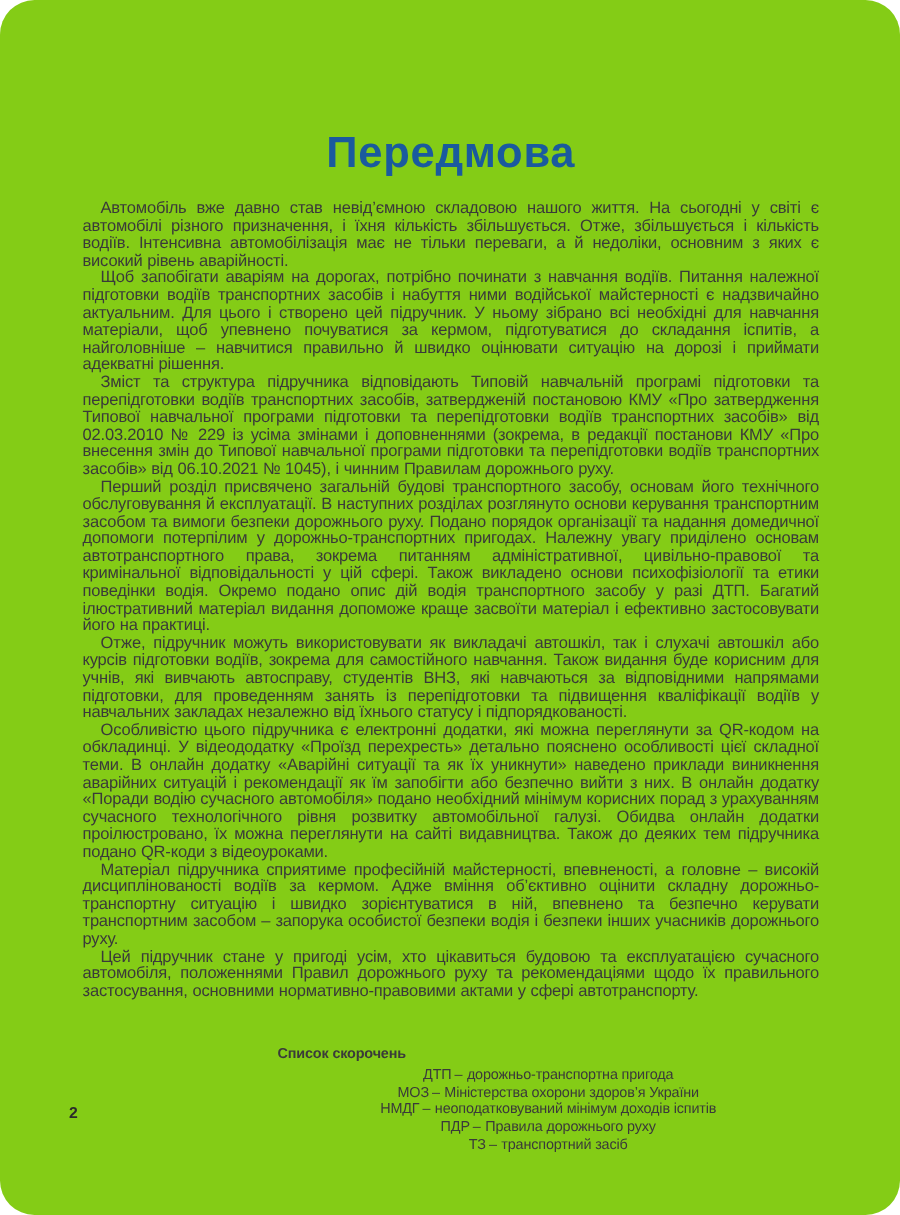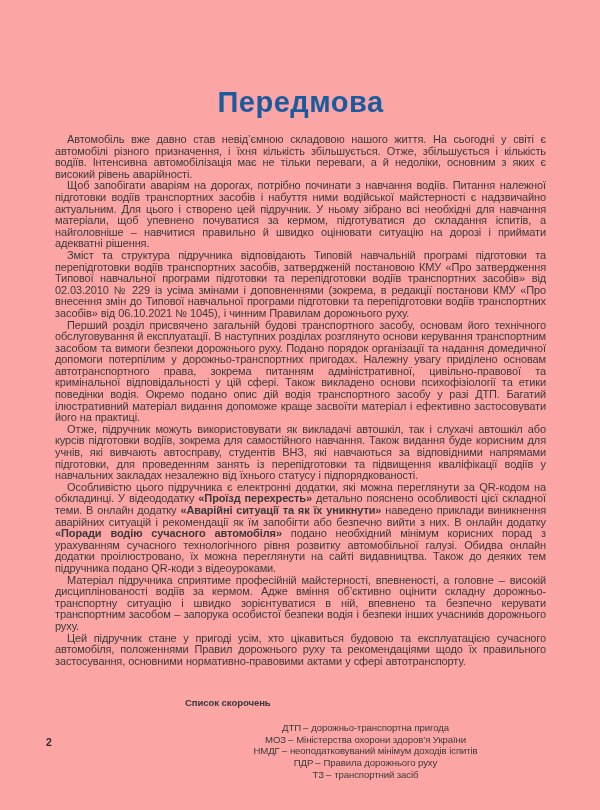--- a/index.html
+++ b/index.html
@@ -1,39 +1,40 @@
 <!DOCTYPE html>
 <html lang="uk" style="--title-blue: #1a5a9e; --body-text: #3a3a3a;"><head>
 <meta charset="utf-8">
 <style>
   :root{
     --title-blue:#1a5a9e;
     --body-text:#3a3a3a;
   }
   html,body{margin:0;padding:0;background:#ffffff;}
   .page{
-    width:600px;height:810px;background:#fca5a5;position:relative;
+    width:600px;height:810px;background:#84cc16;position:relative;
     box-sizing:border-box;padding:84px 54px 0 55px;
     font-family:"Liberation Sans",sans-serif;color:var(--body-text);
     overflow:hidden;
+    border-radius:23px;
   }
   .title{
     font-size:29px;line-height:36px;font-weight:bold;text-align:center;
     color:var(--title-blue);margin:0 0 14px 0;letter-spacing:.5px;
   }
   .body-text{
     font-size:11px;line-height:11.6px;text-align:justify;
     letter-spacing:-.12px;word-spacing:.2px;
   }
   .body-text p{margin:0;text-indent:12px;}
-  .body-text b{font-weight:bold;}
+  .body-text b{font-weight:normal;}
   .abbr{
     margin:30px 0 0 130px;font-size:9.6px;line-height:11.7px;letter-spacing:-.1px;
   }
-  .abbr-heading{font-weight:bold;margin-bottom:13px;}
+  .abbr-heading{font-weight:bold;margin-bottom:2px;}
   .abbr-row{white-space:nowrap;text-align:center;}
   .sep{padding:0 3px 0 2px;}
   .pagenum{
     position:absolute;left:46px;top:736px;
     font-size:10.5px;font-weight:bold;color:#2b2b2b;
   }
 </style>
 </head>
 <body>
 

